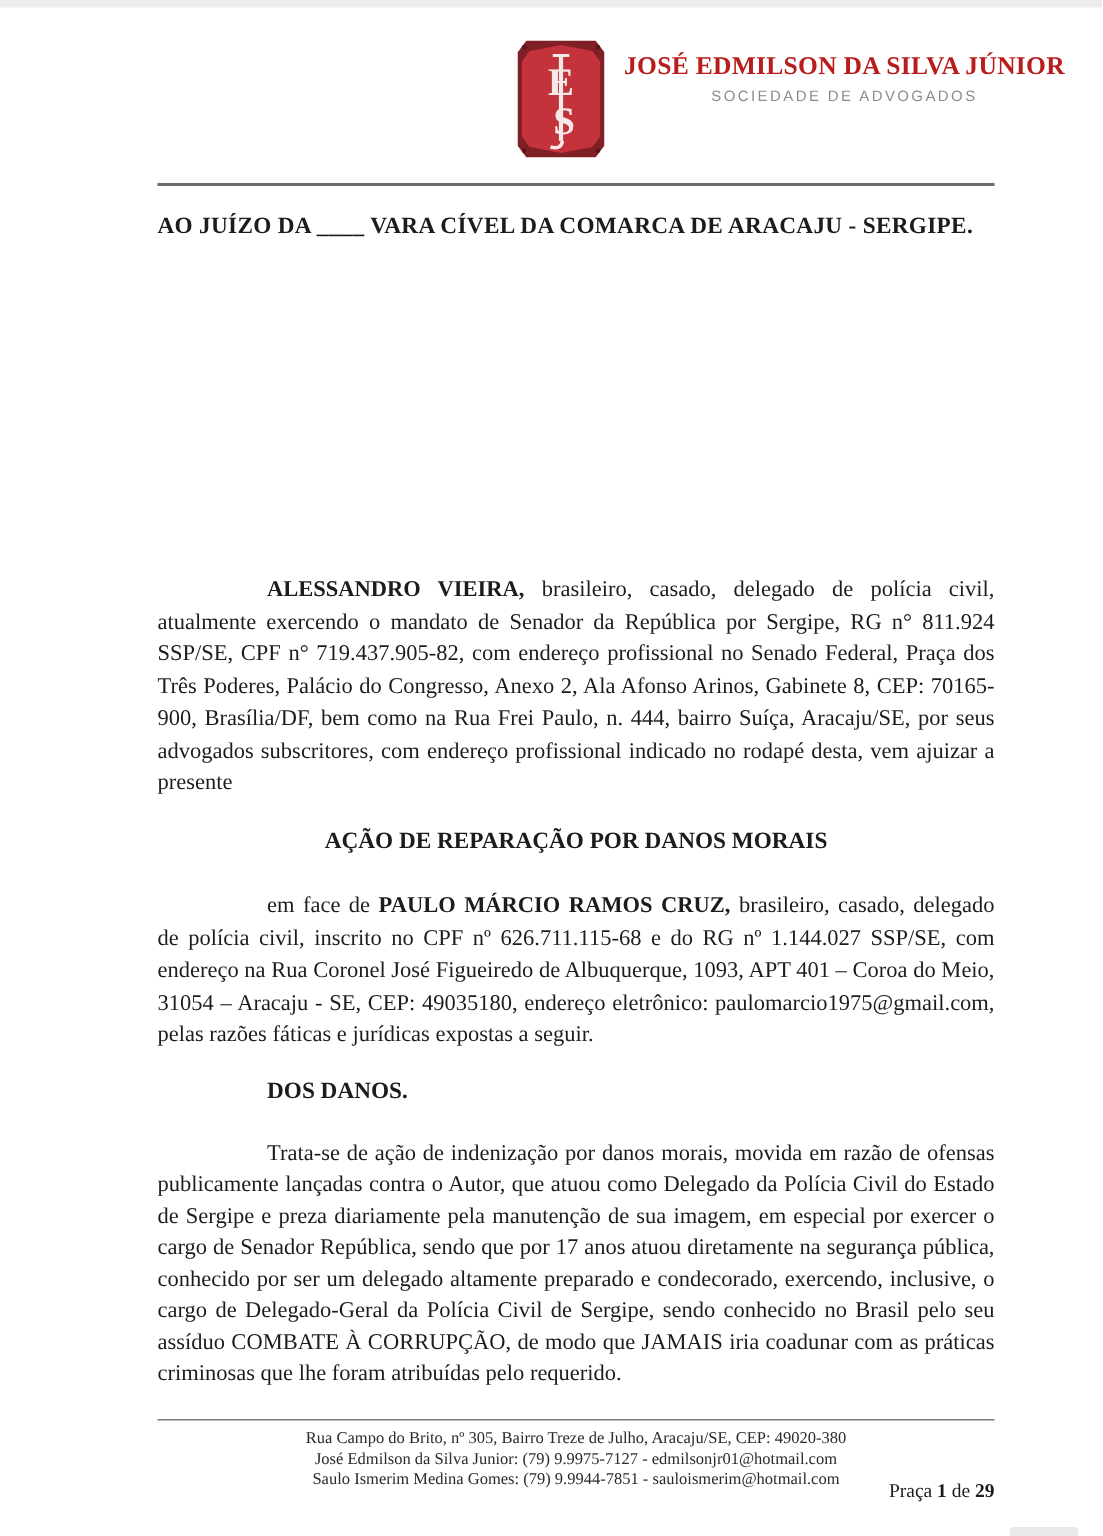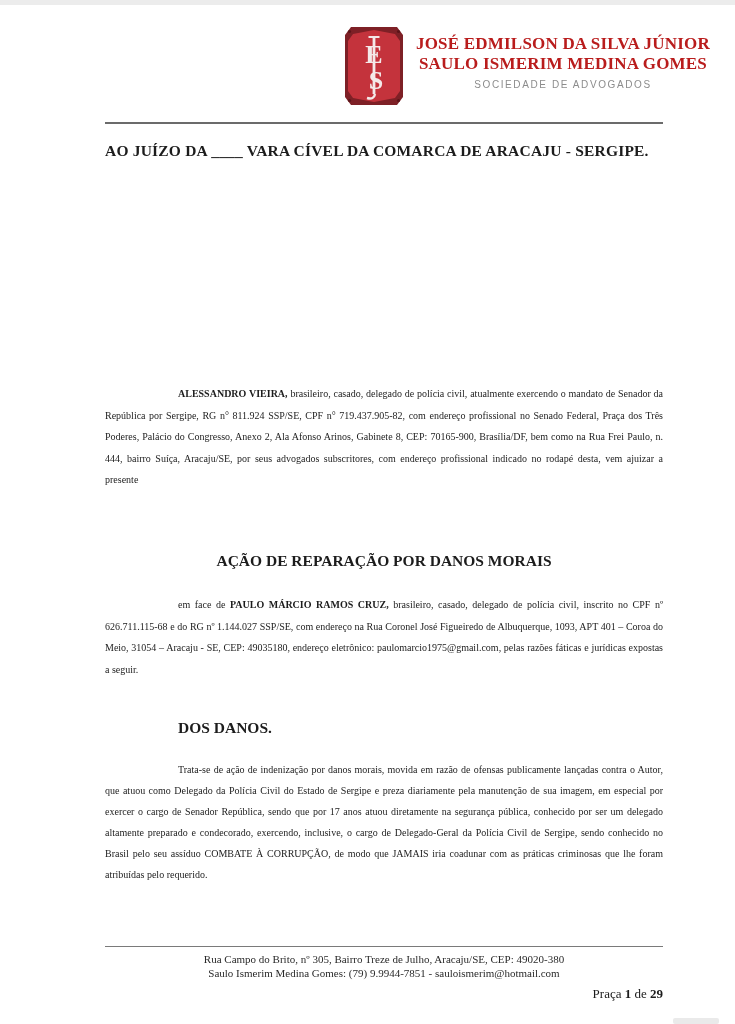--- a/index.html
+++ b/index.html
@@ -14,21 +14,21 @@
   .firm-text { padding-top:7px; text-align:center; }
   .firm-name { font-size:17px; font-weight:bold; letter-spacing:0.2px; white-space:nowrap; color:#b91c1c; line-height:20px; }
   .firm-sub { font-size:10px; letter-spacing:1.6px; margin-top:5px; color:#8c8c8c; font-family:Liberation Sans, sans-serif; }
 
   .rule { position:absolute; left:105px; width:558px; background:#6b6b6b; }
   .rule-top { top:122px; height:2px; }
   .rule-bottom { top:946px; height:1px; background:#7a7a7a; }
 
   .court-heading { position:absolute; top:142px; left:105px; width:558px; font-weight:bold; font-size:15.5px; letter-spacing:0.2px; }
 
-  .body-text { position:absolute; left:105px; width:558px; font-size:10px; line-height:21.5px; text-align:justify;font-family:Liberation Serif, serif; }
+  .body-text { position:absolute; left:105px; width:558px; font-size:15px; line-height:21.5px; text-align:justify;font-family:Liberation Serif, serif; }
   .indent { text-indent:73px; }
   .p1 { top:383px; }
   .action-title { position:absolute; top:552px; left:105px; width:558px; text-align:center; font-weight:bold; font-size:15.5px; }
   .p2 { top:594px; }
   .section-heading { position:absolute; top:719px; left:178px; font-weight:bold; font-size:15.5px; }
   .p3 { top:759px; line-height:21px; }
 
   .footer-block { position:absolute; top:953px; left:105px; width:558px; text-align:center; font-size:11px; line-height:13.5px; color:#2a2a2a; }
   .page-indicator { position:absolute; top:986px; left:105px; width:558px; text-align:right; font-size:13px; }
   .page-annotation { position:absolute; top:997px; left:33px; font-family:"Liberation Sans", sans-serif; font-weight:bold; font-size:11.5px; color:#111;margin-top:47px; }
@@ -52,21 +52,20 @@
         <circle cx="53.5" cy="73.5" r="1.6" fill="#5d151a"></circle>
         <rect x="27.6" y="9" width="2.8" height="58" fill="#f4e9e9"></rect>
         <rect x="23.5" y="9" width="11" height="2" fill="#f4e9e9"></rect>
         <path d="M30,67 Q29,73 22,71" stroke="#f4e9e9" stroke-width="2.4" fill="none"></path>
         <text x="29" y="36" font-size="26" fill="#f4e9e9" text-anchor="middle" font-family="Liberation Serif, serif" font-weight="bold">E</text>
         <text x="31" y="62" font-size="26" fill="#f4e9e9" text-anchor="middle" font-family="Liberation Serif, serif" font-weight="bold">S</text>
       </svg>
     </div>
     <div class="firm-text">
       <div class="firm-name">JOSÉ EDMILSON DA SILVA JÚNIOR</div>
-      <div class="firm-name">SAULO ISMERIM MEDINA GOMES</div>
       <div class="firm-sub">SOCIEDADE DE ADVOGADOS</div>
     </div>
   </div>
 
   <div class="rule rule-top"></div>
 
   <div class="court-heading">AO JUÍZO DA ____ VARA CÍVEL DA COMARCA DE ARACAJU - SERGIPE.</div>
 
   <p class="body-text indent p1"><span style="font-weight: bold;">ALESSANDRO VIEIRA,</span><span> brasileiro, casado, delegado de polícia civil, atualmente exercendo o mandato de Senador da República por Sergipe, RG n° 811.924 SSP/SE, CPF n° 719.437.905-82, com endereço profissional no Senado Federal, Praça dos Três Poderes, Palácio do Congresso, Anexo 2, Ala Afonso Arinos, Gabinete 8, CEP: 70165-900, Brasília/DF, bem como na Rua Frei Paulo, n. 444, bairro Suíça, Aracaju/SE, por seus advogados subscritores, com endereço profissional indicado no rodapé desta, vem ajuizar a presente</span></p>
 
@@ -75,20 +74,21 @@
   <p class="body-text indent p2"><span>em face de </span><span style="font-weight: bold;">PAULO MÁRCIO RAMOS CRUZ,</span><span> brasileiro, casado, delegado de polícia civil, inscrito no CPF nº 626.711.115-68 e do RG nº 1.144.027 SSP/SE, com endereço na Rua Coronel José Figueiredo de Albuquerque, 1093, APT 401 – Coroa do Meio, 31054 – Aracaju - SE, CEP: 49035180, endereço eletrônico: paulomarcio1975@gmail.com, pelas razões fáticas e jurídicas expostas a seguir.</span></p>
 
   <div class="section-heading">DOS DANOS.</div>
 
   <p class="body-text indent p3"><span>Trata-se de ação de indenização por danos morais, movida em razão de ofensas publicamente lançadas contra o Autor, que atuou como Delegado da Polícia Civil do Estado de Sergipe e preza diariamente pela manutenção de sua imagem, em especial por exercer o cargo de Senador República, sendo que por 17 anos atuou diretamente na segurança pública, conhecido por ser um delegado altamente preparado e condecorado, exercendo, inclusive, o cargo de Delegado-Geral da Polícia Civil de Sergipe, sendo conhecido no Brasil pelo seu assíduo COMBATE À CORRUPÇÃO, de modo que JAMAIS iria coadunar com as práticas criminosas que lhe foram atribuídas pelo requerido.</span></p>
 
   <div class="rule rule-bottom"></div>
 
   <div class="footer-block">
     <div>Rua Campo do Brito, nº 305, Bairro Treze de Julho, Aracaju/SE, CEP: 49020-380</div>
+    <div>José Edmilson da Silva Junior: (79) 9.9975-7127 - edmilsonjr01@hotmail.com</div>
     <div>Saulo Ismerim Medina Gomes: (79) 9.9944-7851 - sauloismerim@hotmail.com</div>
   </div>
 
   <div class="page-indicator"><span>Praça </span><span style="font-weight: bold;">1</span><span> de </span><span style="font-weight: bold;">29</span></div>
 
   <div class="page-annotation">p. 4</div>
 
   <div class="corner-artifact"></div>
 
 </div>

